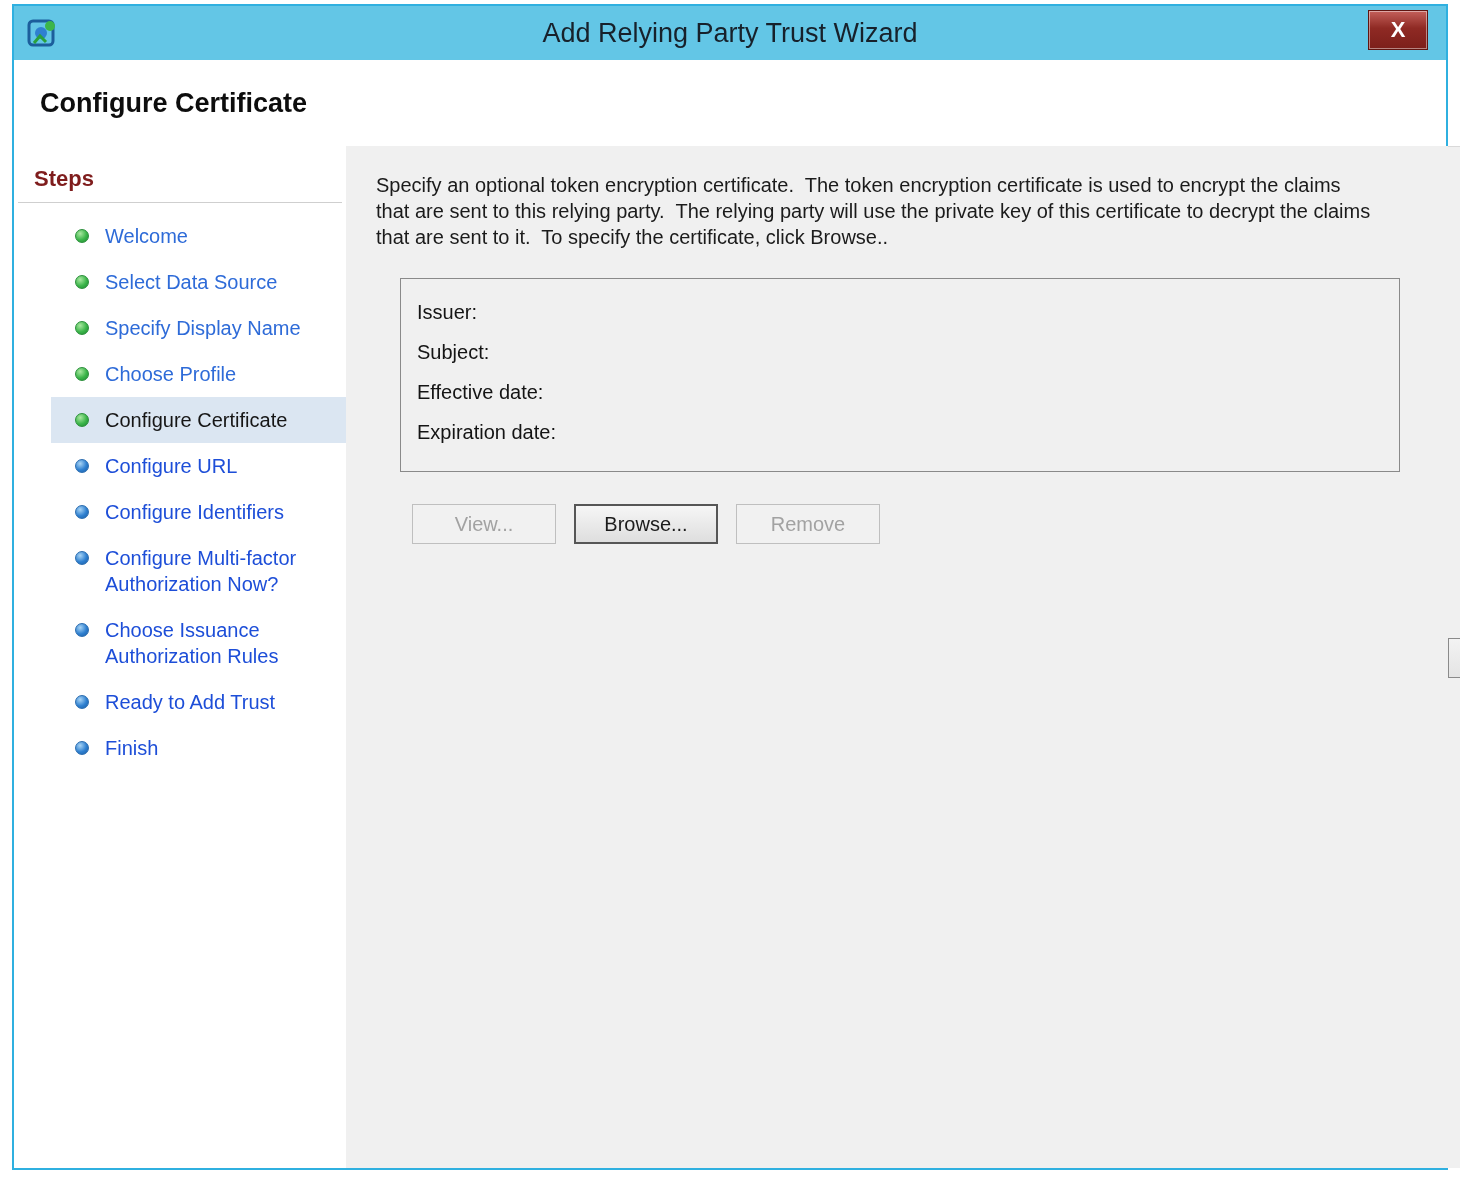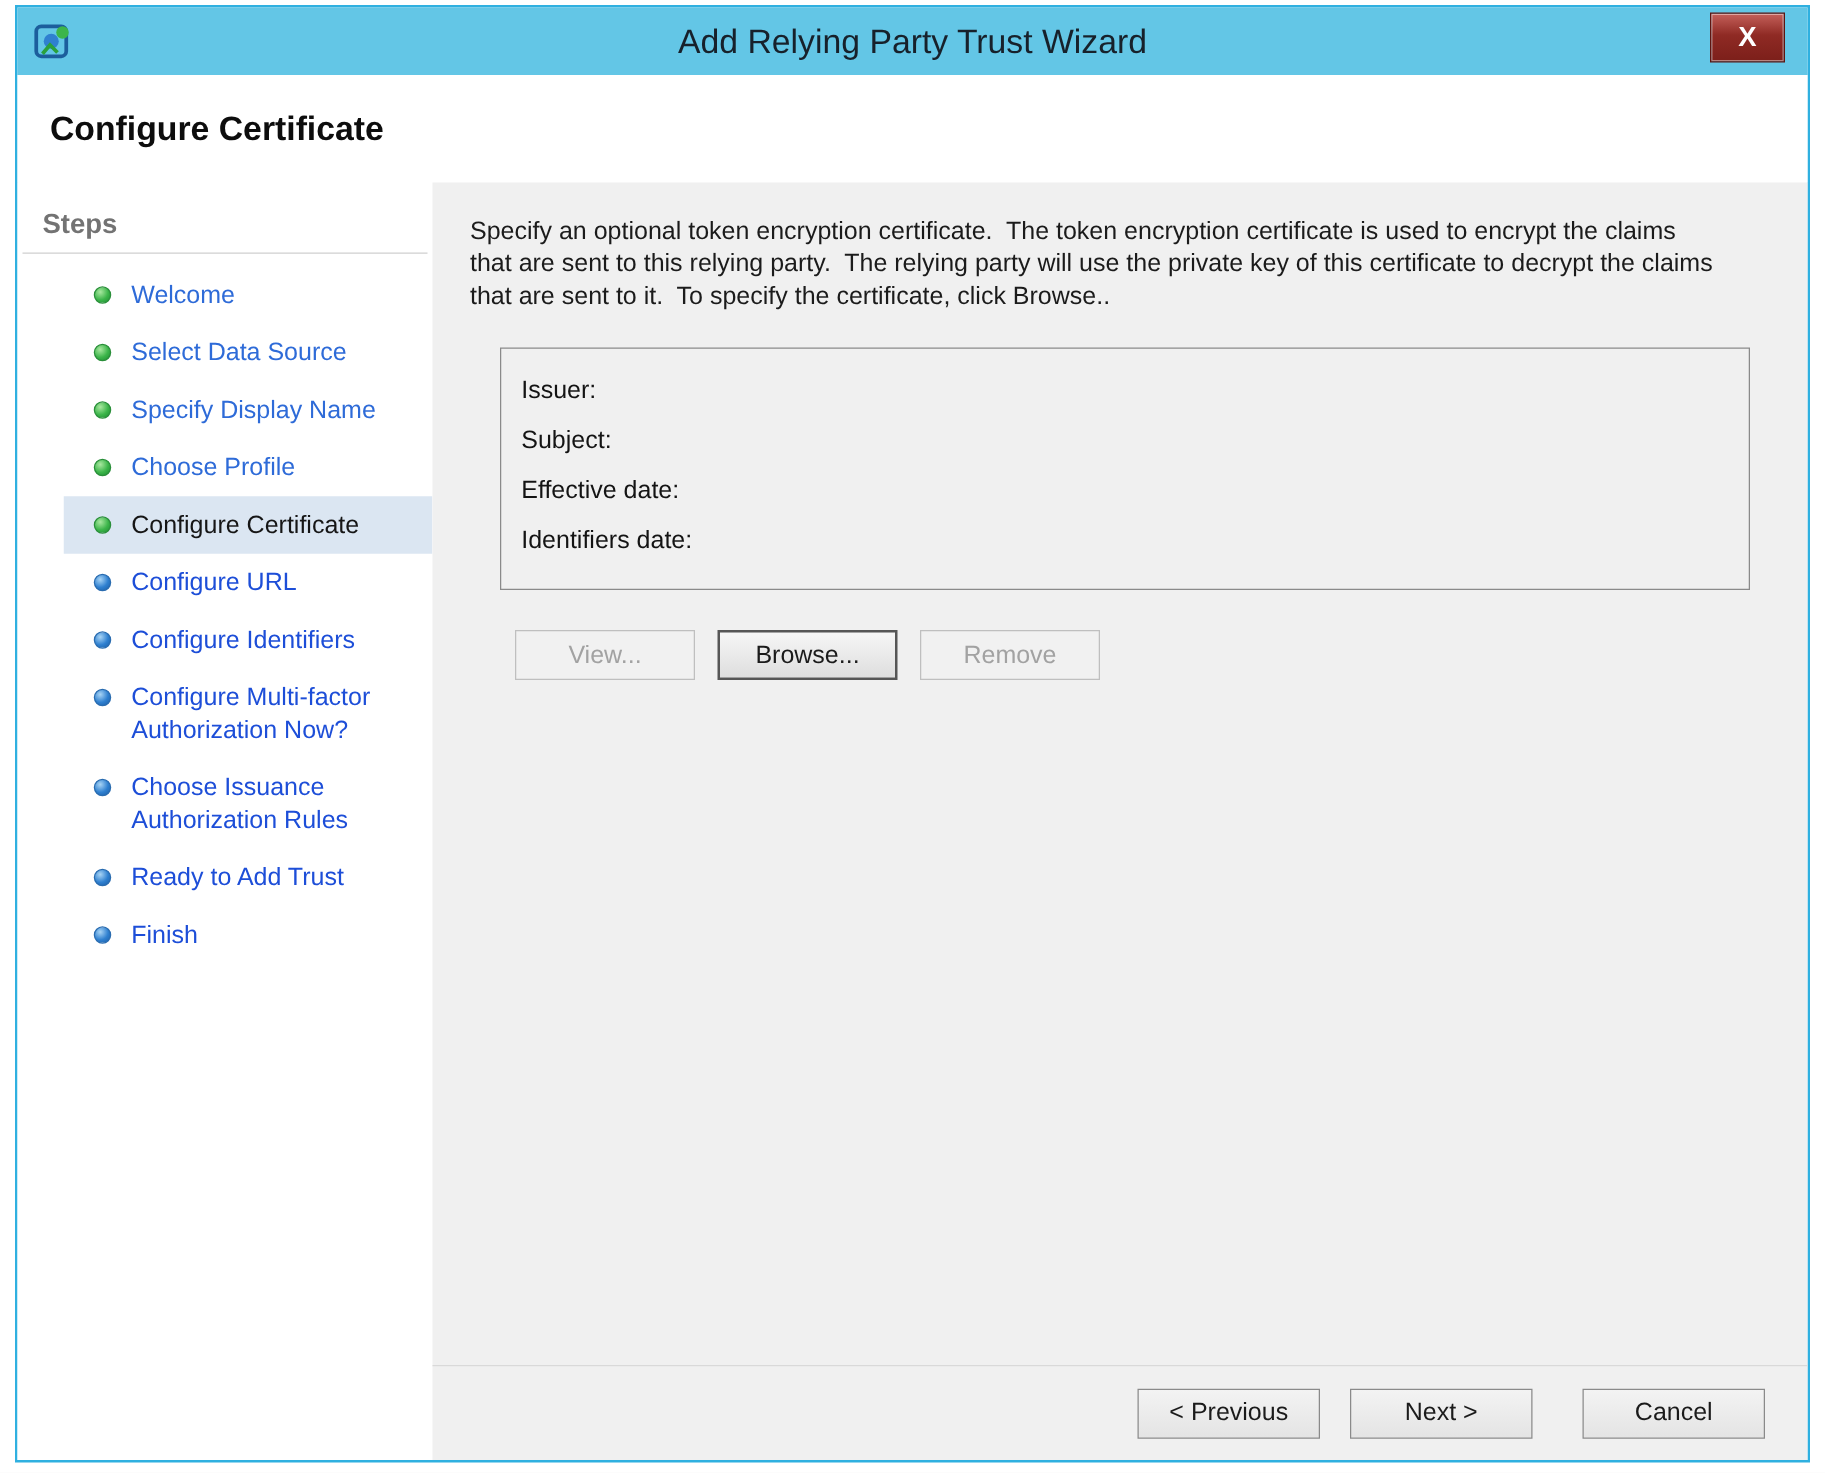--- a/index.html
+++ b/index.html
@@ -77,21 +77,21 @@
   
   .sidebar {
     flex: 0 0 332px;
     background: #ffffff;
     padding-top: 14px;
     overflow: hidden;
   }
   .steps-title {
     font-size: 22px;
     font-weight: bold;
-    color: #737373;
+    color: #7f1d1d;
     margin: 6px 0 10px 20px;
   }
   .steps-divider {
     border: none;
     border-top: 1px solid #cfcfcf;
     margin: 0 4px 10px 4px;
   }
   .steps-list { list-style: none; }
   .step {
     display: flex;
@@ -121,21 +121,21 @@
     background: #dbe6f2;
   }
   .step.current .step-label { color: #161616; }
   .step.todo .step-label { color: #1d4ed8; }
   .step-label { max-width: 240px; }
 
   
   .content-col {
     flex: 1 1 auto;
     display: flex;
-    flex-direction: column;
+    flex-direction: row;
     min-width: 0;
   }
   .content {
     flex: 1 1 auto;
     background: #f0f0f0;
     padding: 26px 48px 0 30px;
   }
   .description {
     font-size: 20px;
     line-height: 26px;
@@ -270,21 +270,21 @@
     </div>
 
     <div class="content-col">
       <div class="content" data-name="content-area">
         <div class="description" data-name="step-description">Specify an optional token encryption certificate.  The token encryption certificate is used to encrypt the claims that are sent to this relying party.  The relying party will use the private key of this certificate to decrypt the claims that are sent to it.  To specify the certificate, click Browse..</div>
 
         <div class="cert-box" data-name="certificate-info-box">
             <div class="cert-row" data-name="certificate-field-issuer">Issuer:</div>
             <div class="cert-row" data-name="certificate-field-subject">Subject:</div>
             <div class="cert-row" data-name="certificate-field-effective-date">Effective date:</div>
-            <div class="cert-row" data-name="certificate-field-expiration-date">Identifiers date:</div>
+            <div class="cert-row" data-name="certificate-field-expiration-date">Expiration date:</div>
           </div>
 
         <div class="cert-buttons" data-name="certificate-buttons">
           <button class="btn disabled" data-name="view-button">View...</button>
           <button class="btn focused" data-name="browse-button">Browse...</button>
           <button class="btn disabled" data-name="remove-button">Remove</button>
         </div>
       </div>
 
       <div class="footer" data-name="wizard-footer">

